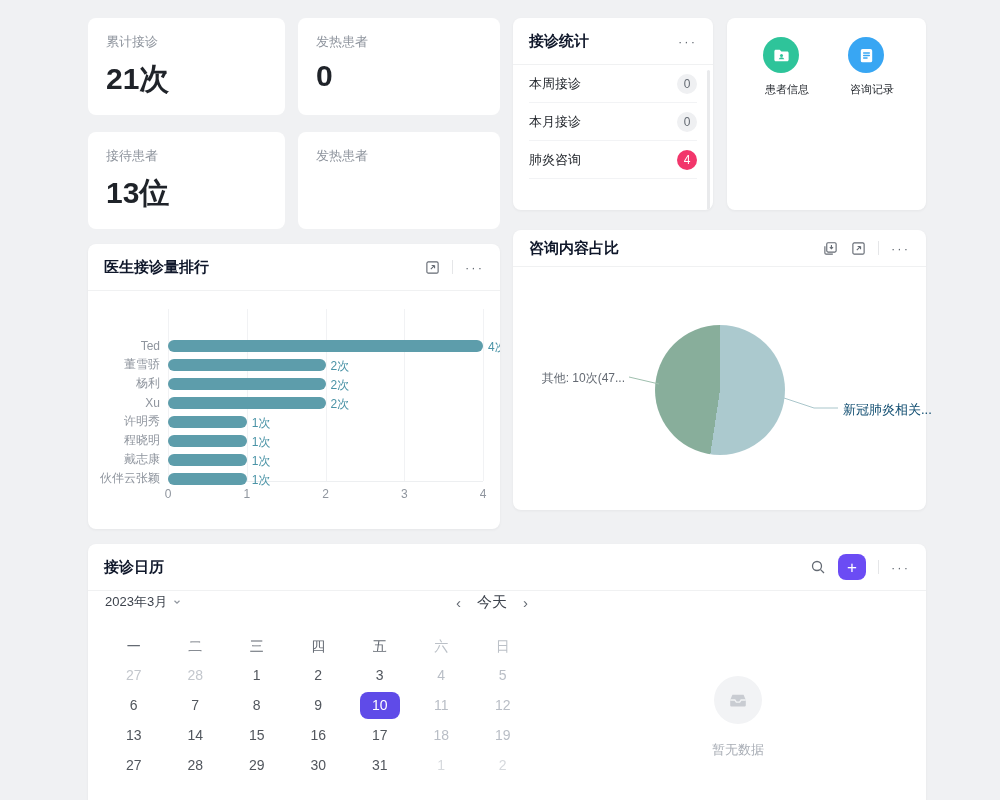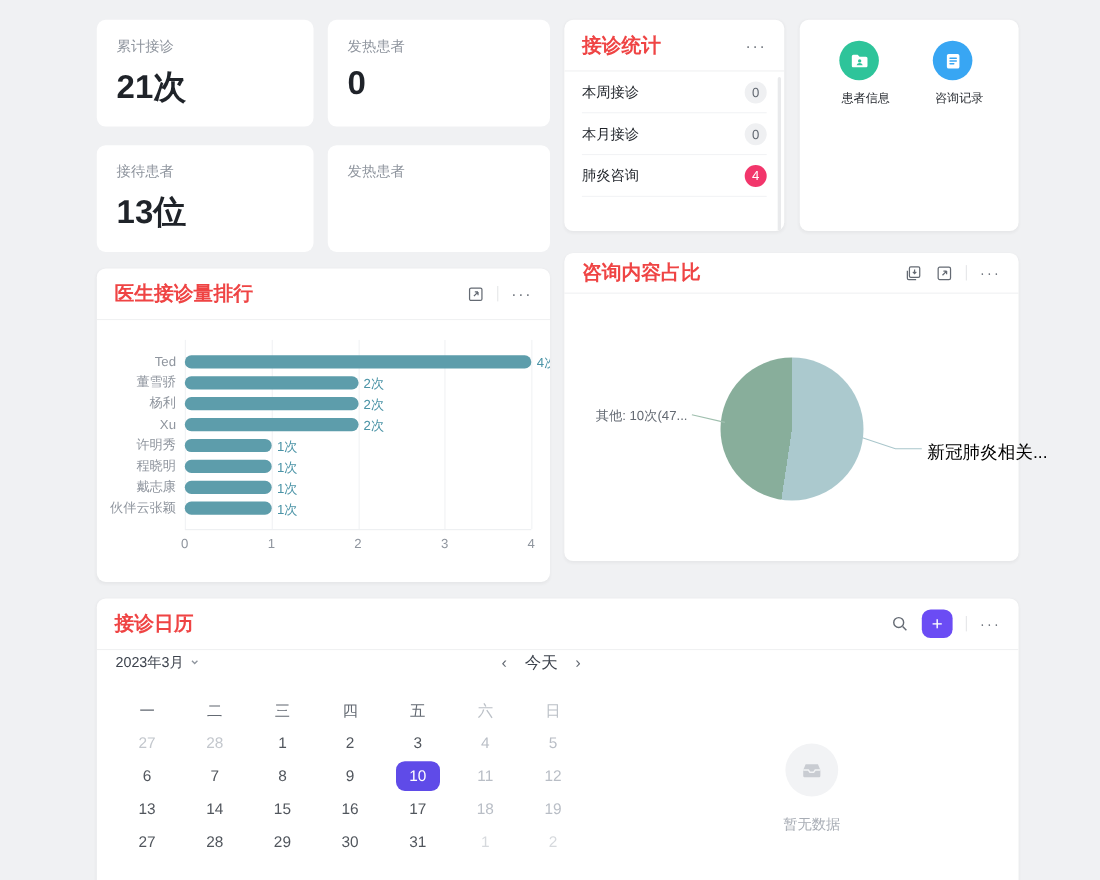--- a/index.html
+++ b/index.html
@@ -6,21 +6,21 @@
   .page{position:relative;width:1000px;height:800px;background:#f0f1f3;overflow:hidden;
         font-family:"Liberation Sans",sans-serif;color:#1f2329;}
   .content{position:absolute;left:88px;top:18px;width:838px;}
   .cols{display:flex;gap:13px;}
   .col-l{width:412px;}
   .col-r{width:413px;}
 
   .panel{background:#fff;border-radius:8px;box-shadow:0 1px 3px rgba(31,35,41,.05);box-sizing:border-box;}
   .panel-head{display:flex;align-items:center;height:46px;padding:0 16px;border-bottom:1px solid #f0f1f2;}
   .panel-head.slim{height:36px;}
-  .panel-title{flex:1;font-size:18px;font-weight:700;color:#ef4444;}
+  .panel-title{flex:1;font-size:15px;font-weight:700;color:#0f172a;}
   .hicons{display:flex;align-items:center;color:#646a73;}
   .hicon{width:16px;height:16px;margin-left:12px;display:flex;align-items:center;justify-content:center;cursor:pointer;}
   .ellipsis{margin-left:12px;font-size:13px;letter-spacing:2px;color:#646a73;cursor:pointer;line-height:1;}
   .vdiv{width:1px;height:14px;background:#e5e6e8;margin-left:12px;}
 
   
   .stat-grid{display:grid;grid-template-columns:197px 202px;gap:17px 13px;}
   .stat-card{background:#fff;border-radius:8px;height:97px;padding:15px 18px;box-sizing:border-box;}
   .stat-label{font-size:13px;color:#8f959e;}
   .stat-value{font-size:30px;font-weight:700;color:#1f2329;margin-top:8px;}
@@ -41,35 +41,35 @@
   .info-body{display:flex;padding:19px 0 0 24px;}
   .shortcut{width:60px;margin-right:25px;display:flex;flex-direction:column;align-items:center;cursor:pointer;}
   .circ{width:36px;height:36px;border-radius:50%;display:flex;align-items:center;justify-content:center;}
   .shortcut .lbl{font-size:11px;color:#1f2329;margin-top:9px;white-space:nowrap;margin-left:12px;}
 
   
   .bar-panel{margin-top:15px;height:285px;overflow:hidden;position:relative;}
   .bar-body{position:relative;height:238px;}
   .plot{position:absolute;left:80px;top:18px;width:315px;height:172px;border-bottom:1px solid #edeff1;}
   .vline{position:absolute;top:0;bottom:0;width:1px;background:#f1f2f4;}
-  .bar-rows{position:absolute;left:0;top:28px;width:384px;}
+  .bar-rows{position:absolute;left:0;top:45px;width:384px;}
   .bar-row{display:flex;align-items:center;height:19px;}
   .bar-row .cat{width:72px;flex:none;text-align:right;font-size:12px;color:#8f959e;padding-right:8px;
                 white-space:nowrap;overflow:hidden;}
   .track{position:relative;width:315px;height:12px;flex:none;}
   .bar{height:12px;border-radius:6px;background:#5d9dab;}
   .bval{position:absolute;top:-1px;font-size:12px;color:#4a93a6;white-space:nowrap;}
   .tick{position:absolute;top:196px;transform:translateX(-50%);font-size:12px;color:#8f959e;}
 
   
   .pie-panel{margin-top:20px;height:280px;}
   .pie-body{position:relative;height:244px;}
   .pie{position:absolute;left:142px;top:58px;width:130px;height:130px;border-radius:50%;}
   .pie-lbl-l{position:absolute;left:0;top:103px;width:112px;text-align:right;font-size:12px;color:#646a73;white-space:nowrap;}
-  .pie-lbl-r{position:absolute;left:330px;top:134px;font-size:16px;color:#000000;white-space:nowrap;}
+  .pie-lbl-r{position:absolute;left:330px;top:134px;font-size:13px;color:#0c4a6e;white-space:nowrap;}
   .leader{position:absolute;left:0;top:0;pointer-events:none;}
 
   
   .cal-panel{margin-top:15px;height:290px;position:relative;overflow:hidden;}
   .cal-top{position:relative;display:flex;align-items:flex-start;height:44px;margin-top:2px;padding:0 17px;}
   .month-sel{display:flex;align-items:center;font-size:13px;color:#3d434d;cursor:pointer;}
   .month-sel svg{margin-left:5px;}
   .cal-nav{position:absolute;left:0;right:30px;display:flex;justify-content:center;align-items:center;}
   .nav-arrow{color:#646a73;font-size:15px;padding:0 6px;cursor:pointer;}
   .today-btn{font-size:15px;color:#3d434d;margin:0 10px;cursor:pointer;}

